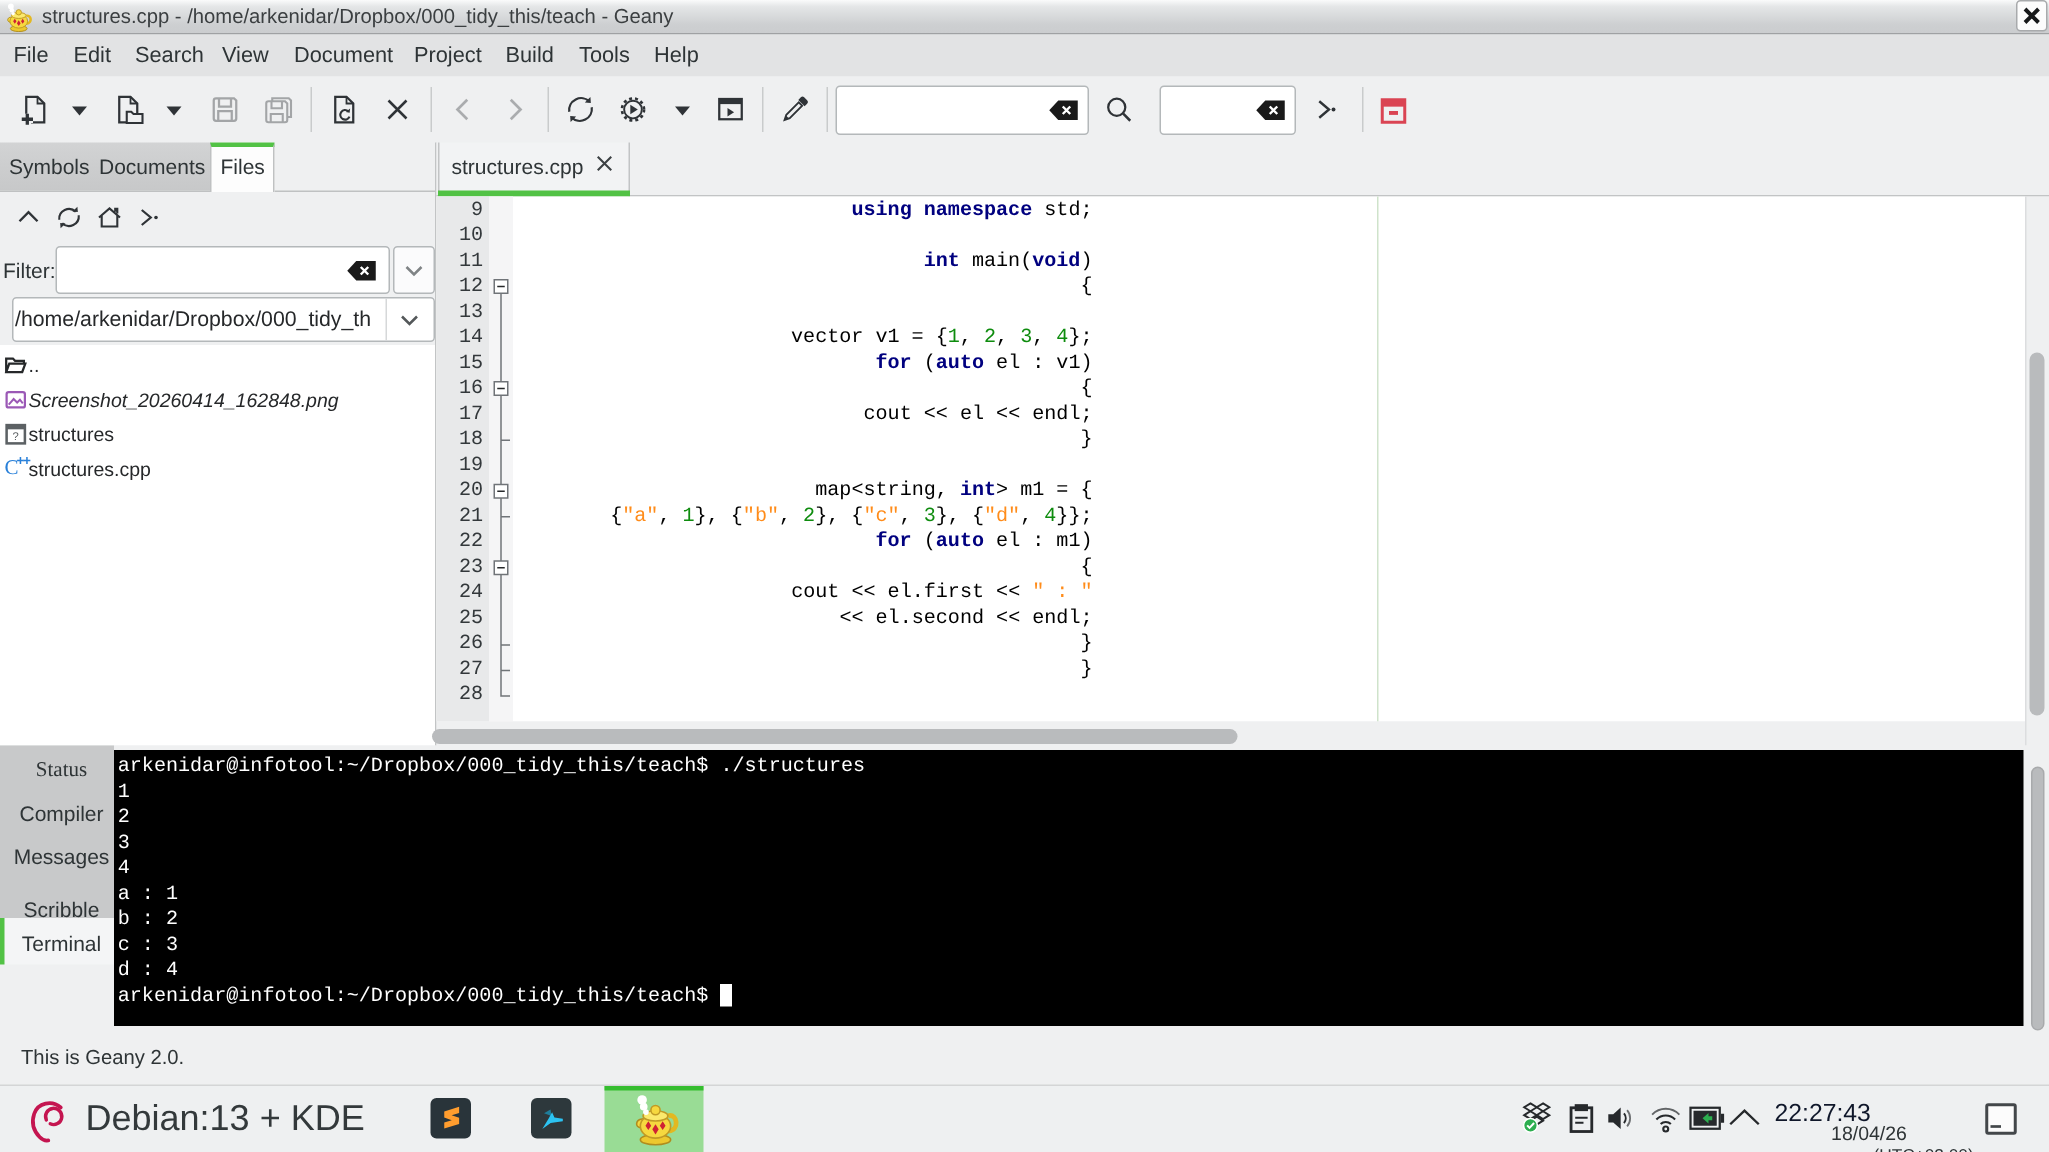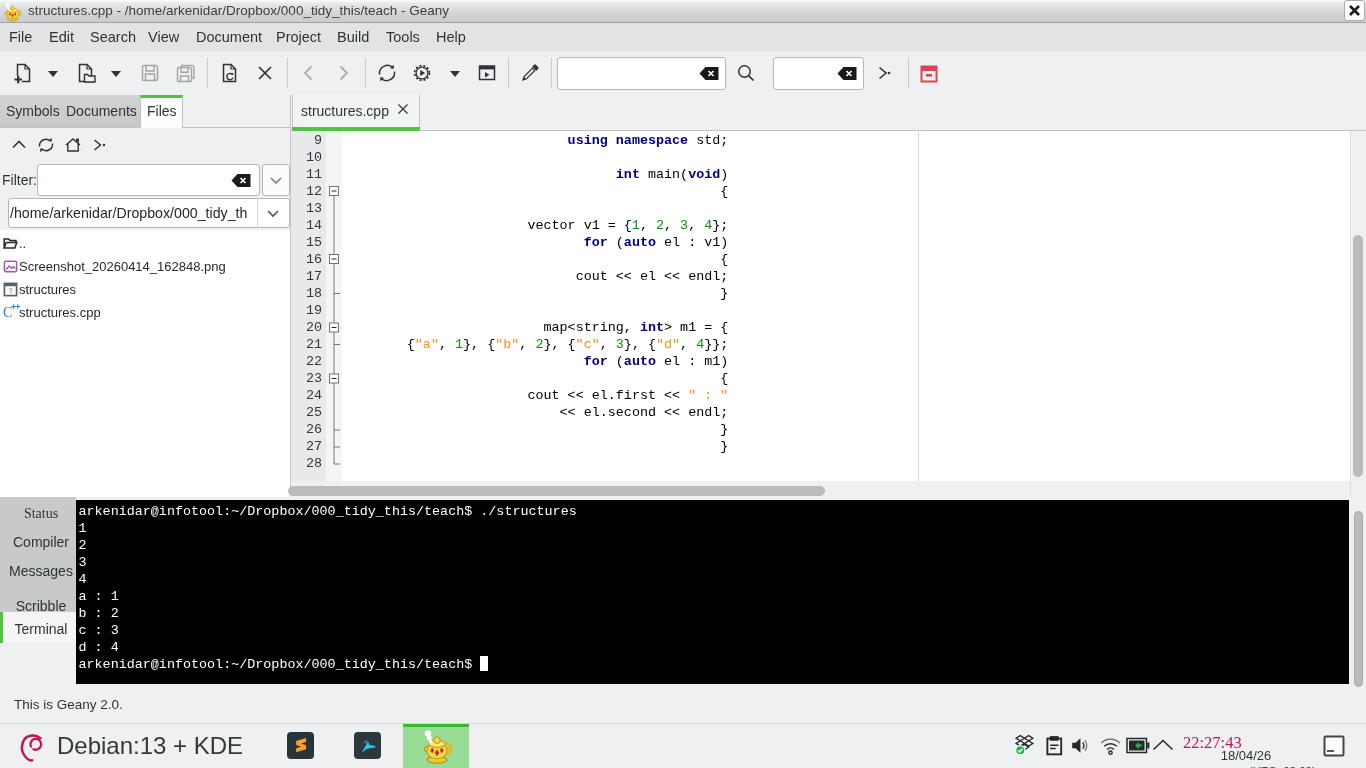--- a/index.html
+++ b/index.html
@@ -64,21 +64,21 @@
 #termtext { left:78.5px; top:503px; font-size:13.4px; line-height:17px; color:#ffffff; }
 #termcursor { left:479.5px; top:656px; width:8.5px; height:15px; background:#fff; }
 #termscrollthumb { left:1354px; top:511px; width:9px; height:176px; background:#b9bbbd; border:1px solid #a8aaac; border-radius:5px; }
 #statusline { left:14px; top:697px; height:15px; line-height:15px; font-size:13.5px; color:#2e3436; }
 
 
 #taskbar { left:0; top:723px; width:1366px; height:45px; background:#eef0f1; border-top:1px solid #d4d5d6; }
 #tasktext { left:57px; top:723px; height:57px; line-height:45px; font-size:24px; color:#33393b;text-align:center; }
 #geanytask { left:403px; top:724px; width:66px; height:44px; background:#99dc95; border-top:3px solid #35bd2f; }
 .appicon { position:absolute; top:732px; width:28px; height:28px; border-radius:4px; }
-#clock1 { position:absolute; left:1183px; top:733px; font-size:16.5px; color:#be185d;font-family:Liberation Serif, serif; }
+#clock1 { position:absolute; left:1183px; top:733px; font-size:16.5px; color:#0f172a; }
 #clock2 { position:absolute; left:1249px; top:737px; font-size:11.5px; color:#2e3436;margin-top:28px; }
 #clockdate { position:absolute; left:1198px; top:748px; font-size:13px; color:#2e3436; width:96px; text-align:center; }
 </style>
 </head>
 <body>
 
 <div class="abs" id="titlebar"></div>
 <div class="abs" id="title-text">structures.cpp - /home/arkenidar/Dropbox/000_tidy_this/teach - Geany</div>
 <svg class="abs" style="left:2px;top:1px" width="21" height="21" viewBox="0 0 32 32">
 <ellipse cx="16" cy="27.5" rx="8.5" ry="3" fill="#edc82e" stroke="#b08d1e" stroke-width="1"></ellipse>
@@ -260,21 +260,21 @@
   </svg>
 
 <svg class="abs" style="left:3px;top:236px" width="15" height="15" viewBox="0 0 16 16">
     <path d="M1.2 12.8 V3.2 H6 L7.5 4.8 H13.8 V6.8 M1.2 12.8 L3.4 6.8 H14.8 L12.6 12.8 Z" fill="none" stroke="#26282a" stroke-width="1.6"></path>
   </svg>
 <div class="filerow" style="top:232px;">..</div>
 <svg class="abs" style="left:3px;top:259px" width="15" height="15" viewBox="0 0 16 16">
     <rect x="1.5" y="2.5" width="13" height="11" rx="1.5" fill="none" stroke="#9b59b6" stroke-width="1.6"></rect>
     <path d="M3 11.5 L6.5 7.5 L9 10 L11 8 L13 10.5" fill="none" stroke="#9b59b6" stroke-width="1.4"></path>
   </svg>
-<div class="filerow" style="top:255px;">Screenshot_20260414_162848.png</div>
+<div class="filerow" style="top:255px;font-style:italic;">Screenshot_20260414_162848.png</div>
 <svg class="abs" style="left:3px;top:282px" width="15" height="15" viewBox="0 0 16 16">
     <rect x="1.5" y="1.5" width="13" height="13" fill="none" stroke="#5c6164" stroke-width="1.8"></rect>
     <rect x="1.5" y="1.5" width="13" height="3" fill="#5c6164"></rect>
     <text x="8" y="12" font-size="8" font-family="Liberation Sans" fill="#5c6164" text-anchor="middle">?</text>
   </svg>
 <div class="filerow" style="top:278px;">structures</div>
 <div class="abs" style="left:3px;top:301px;width:16px;height:23px;font-size:14px;line-height:23px;color:#2980d9;font-family:'Liberation Serif',serif;">C<span style="position:absolute;left:8px;top:-5px;font-size:9px;letter-spacing:-1px;font-weight:bold;font-family:'Liberation Sans';">++</span></div>
 <div class="filerow" style="top:301px;">structures.cpp</div>
 
 <div class="abs" id="edtabbar"></div>

